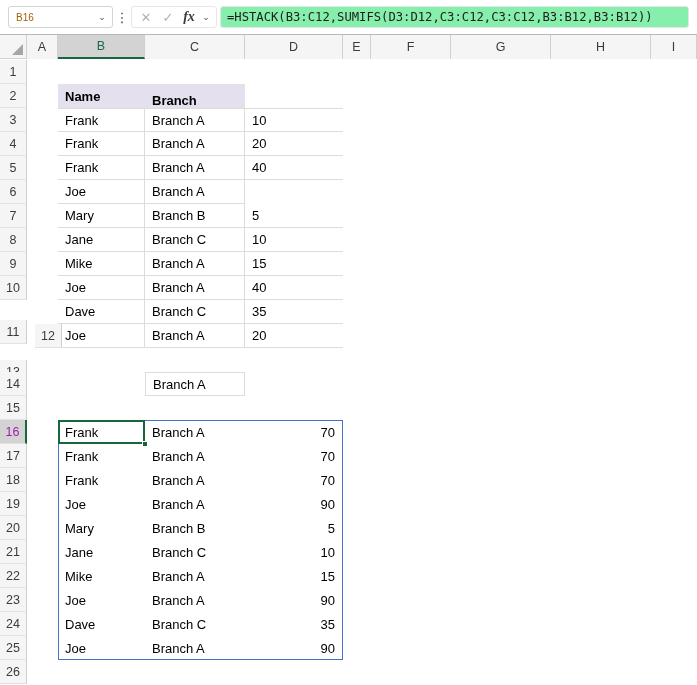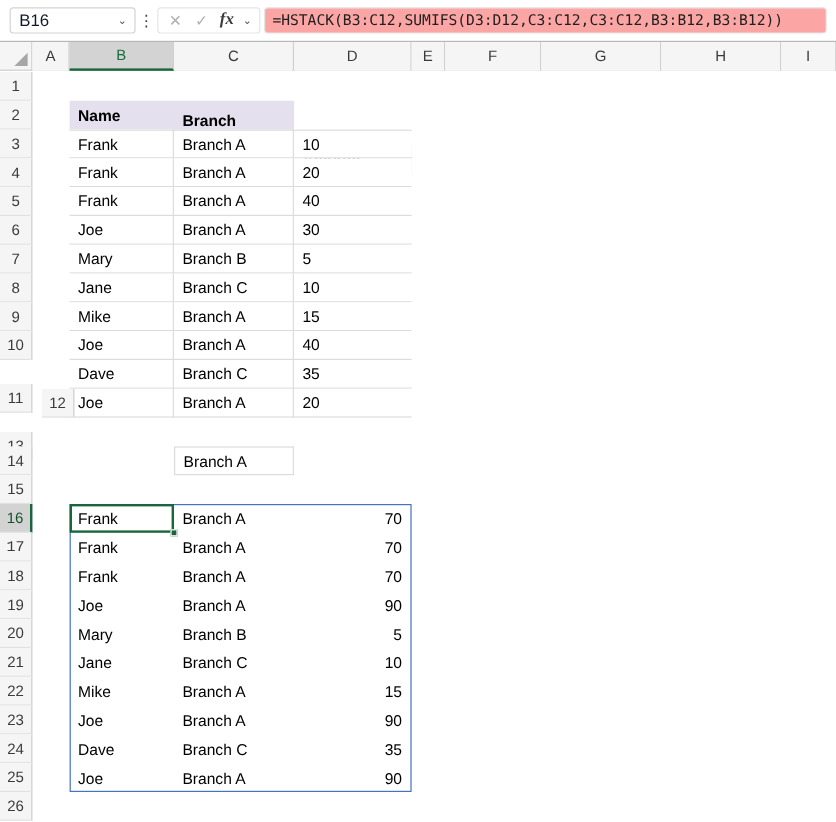--- a/index.html
+++ b/index.html
@@ -35,22 +35,22 @@
     border: 1px solid #d4d4d4;
     border-radius: 3px;
     background: #ffffff;
     display: flex;
     align-items: center;
     box-sizing: border-box;
   }
   #name-box .nb-text {
     flex: 1;
     padding-left: 7px;
-    font-size: 14px;
-    color: #0f172a;
+    font-size: 10px;
+    color: #a16207;
     white-space: nowrap;
     overflow: hidden;
   }
   #name-box .nb-chevron {
     width: 20px;
     text-align: center;
     color: #555;
     font-size: 9px;
     line-height: 1;
   }
@@ -96,21 +96,21 @@
     width: 14px;
     text-align: center;
     line-height: 1;
   }
   #formula-input {
     flex: 1;
     height: 22px;
     margin: 0 8px 0 3px;
     border: 1px solid #e6e6e6;
     border-radius: 3px;
-    background: #fca5a5;
+    background: #86efac;
     display: flex;
     align-items: center;
     padding-left: 6px;
     font-family: "DejaVu Sans Mono", monospace;
     font-size: 12.2px;
     color: #202020;
     white-space: nowrap;
     overflow: hidden;
     box-sizing: border-box;
   }
@@ -179,21 +179,21 @@
     border-right: 1px solid #d0d0d0;
     border-bottom: 1px solid #e2e2e2;
     color: #3b3b3b;
     font-size: 12.5px;
     display: flex;
     align-items: center;
     justify-content: center;
   }
   .rowhdr.sel {
     background: #d3d3d3;
-    color: #14532d;
+    color: #a21caf;
     border-right: 2px solid #19663c;
   }
 
   
   #sheet {
     position: absolute;
     left: 27px;
     top: 25px;
     width: 670px;
     height: 625px;
@@ -304,21 +304,20 @@
       <div class="cell tbl-body tbl-col-sep l first-of-tbl" style="left: 118px; width: 100px; top: 48px; height: 24px;">Branch A</div>
       <div class="cell tbl-body l first-of-tbl" style="left: 218px; width: 98px; top: 48px; height: 24px;">10</div>
       <div class="cell tbl-body tbl-col-sep l" style="left: 31px; width: 87px; top: 72px; height: 24px;">Frank</div>
       <div class="cell tbl-body tbl-col-sep l" style="left: 118px; width: 100px; top: 72px; height: 24px;">Branch A</div>
       <div class="cell tbl-body l" style="left: 218px; width: 98px; top: 72px; height: 24px;">20</div>
       <div class="cell tbl-body tbl-col-sep l" style="left: 31px; width: 87px; top: 96px; height: 24px;">Frank</div>
       <div class="cell tbl-body tbl-col-sep l" style="left: 118px; width: 100px; top: 96px; height: 24px;">Branch A</div>
       <div class="cell tbl-body l" style="left: 218px; width: 98px; top: 96px; height: 24px;">40</div>
       <div class="cell tbl-body tbl-col-sep l" style="left: 31px; width: 87px; top: 120px; height: 24px;">Joe</div>
       <div class="cell tbl-body tbl-col-sep l" style="left: 118px; width: 100px; top: 120px; height: 24px;">Branch A</div>
-      <div class="cell tbl-body l" style="left: 218px; width: 98px; top: 120px; height: 24px;">30</div>
       <div class="cell tbl-body tbl-col-sep l" style="left: 31px; width: 87px; top: 144px; height: 24px;">Mary</div>
       <div class="cell tbl-body tbl-col-sep l" style="left: 118px; width: 100px; top: 144px; height: 24px;">Branch B</div>
       <div class="cell tbl-body l" style="left: 218px; width: 98px; top: 144px; height: 24px;">5</div>
       <div class="cell tbl-body tbl-col-sep l" style="left: 31px; width: 87px; top: 168px; height: 24px;">Jane</div>
       <div class="cell tbl-body tbl-col-sep l" style="left: 118px; width: 100px; top: 168px; height: 24px;">Branch C</div>
       <div class="cell tbl-body l" style="left: 218px; width: 98px; top: 168px; height: 24px;">10</div>
       <div class="cell tbl-body tbl-col-sep l" style="left: 31px; width: 87px; top: 192px; height: 24px;">Mike</div>
       <div class="cell tbl-body tbl-col-sep l" style="left: 118px; width: 100px; top: 192px; height: 24px;">Branch A</div>
       <div class="cell tbl-body l" style="left: 218px; width: 98px; top: 192px; height: 24px;">15</div>
       <div class="cell tbl-body tbl-col-sep l" style="left: 31px; width: 87px; top: 216px; height: 24px;">Joe</div>
@@ -372,21 +371,21 @@
     <div class="rowhdr" style="top: 169px; height: 24px;">7</div>
     <div class="rowhdr" style="top: 193px; height: 24px;">8</div>
     <div class="rowhdr" style="top: 217px; height: 24px;">9</div>
     <div class="rowhdr" style="top: 241px; height: 24px;">10</div>
     <div class="rowhdr" style="top: 265px; height: 24px; margin-top: 20px;">11</div>
     <div class="rowhdr" style="top: 289px; height: 24px; margin-left: 35px;">12</div>
     <div class="rowhdr" style="top: 313px; height: 24px; margin-top: 12px;">13</div>
     <div class="rowhdr" style="top: 337px; height: 24px;">14</div>
     <div class="rowhdr" style="top: 361px; height: 24px;">15</div>
     <div class="rowhdr sel" style="top: 385px; height: 24px;">16</div>
-    <div class="rowhdr" style="top: 409px; height: 24px; font-family: Liberation Mono, monospace;">17</div>
+    <div class="rowhdr" style="top: 409px; height: 24px;">17</div>
     <div class="rowhdr" style="top: 433px; height: 24px;">18</div>
     <div class="rowhdr" style="top: 457px; height: 24px;">19</div>
     <div class="rowhdr" style="top: 481px; height: 24px;">20</div>
     <div class="rowhdr" style="top: 505px; height: 24px;">21</div>
     <div class="rowhdr" style="top: 529px; height: 24px;">22</div>
     <div class="rowhdr" style="top: 553px; height: 24px;">23</div>
     <div class="rowhdr" style="top: 577px; height: 24px;">24</div>
     <div class="rowhdr" style="top: 601px; height: 24px;">25</div>
     <div class="rowhdr" style="top: 625px; height: 24px;">26</div>
   </div>

